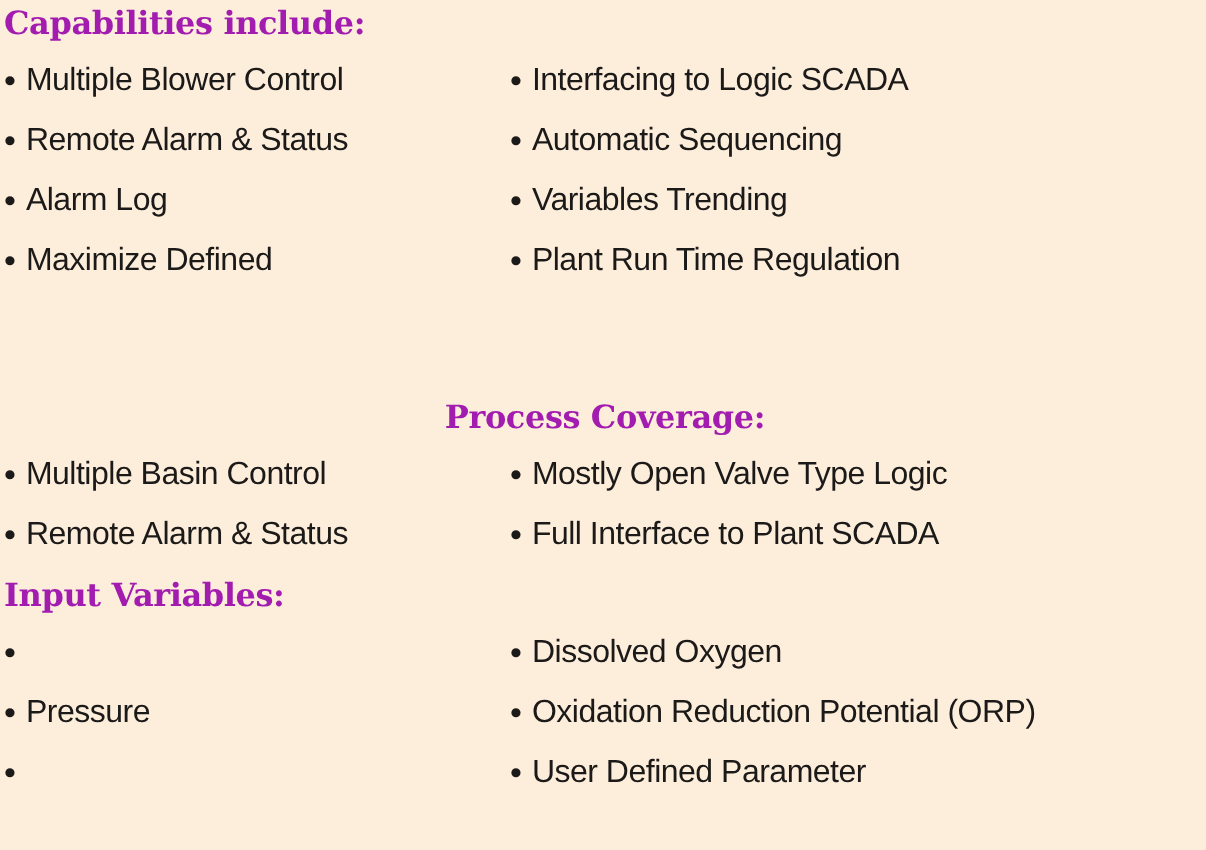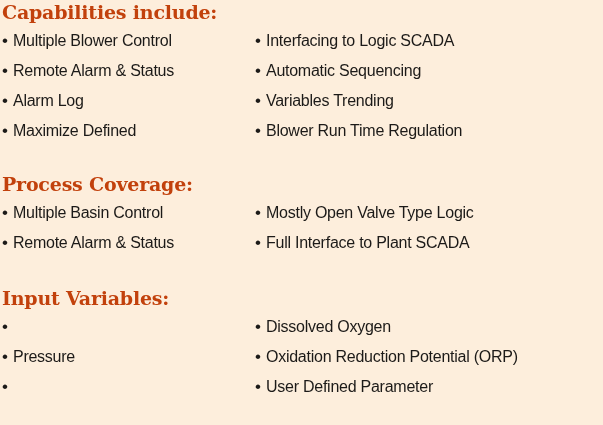--- a/index.html
+++ b/index.html
@@ -21,23 +21,23 @@
     box-sizing: border-box;
   }
   .section {
     position: absolute;
     left: 0;
     width: 603px;
   }
   .section-heading {
     font-family: "DejaVu Serif", "Liberation Serif", serif;
     font-weight: bold;
-    font-size: 19px;
+    font-size: 16px;
     line-height: 24px;
-    color: #c2410c;
+    color: #a21caf;
     letter-spacing: -0.2px;
     margin: 0 0 3px 2px;
     white-space: nowrap;
   }
   .rows {
     position: relative;
   }
   .row {
     position: relative;
     height: 30px;
@@ -107,28 +107,28 @@
         </div>
       </div>
 
       <div class="row">
         <div class="cell left">
           <span class="bullet">•</span>
           <span class="item-text">Maximize Defined</span>
         </div>
         <div class="cell right">
           <span class="bullet">•</span>
-          <span class="item-text">Blower Run Time Regulation</span>
+          <span class="item-text">Plant Run Time Regulation</span>
         </div>
       </div>
 
     </div>
   </div>
 
-  <div class="section" style="top:172px;">
+  <div class="section" style="top:197px;text-align:center;">
     <div class="section-heading">Process Coverage:</div>
     <div class="rows">
 
       <div class="row">
         <div class="cell left">
           <span class="bullet">•</span>
           <span class="item-text">Multiple Basin Control</span>
         </div>
         <div class="cell right">
           <span class="bullet">•</span>

